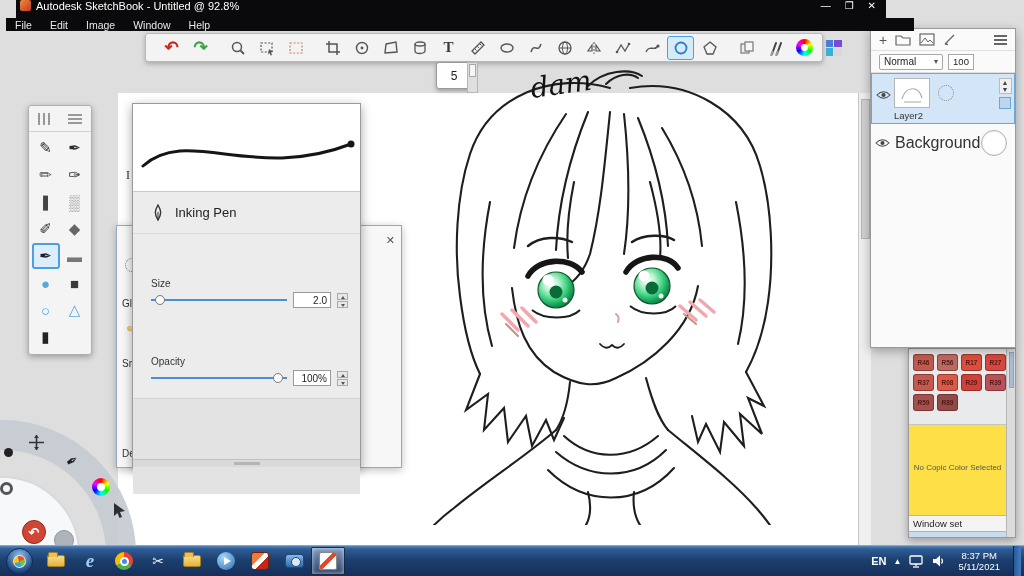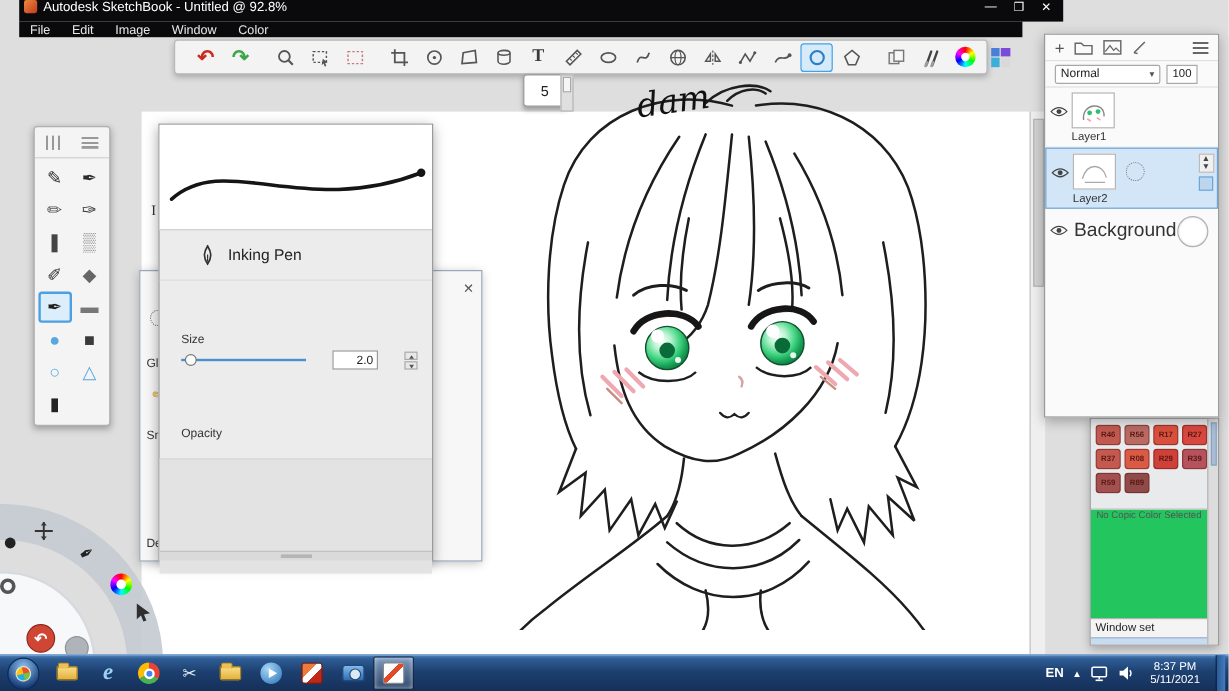--- a/index.html
+++ b/index.html
@@ -6,21 +6,21 @@
   html,body { width:1024px; height:576px; overflow:hidden; }
   body { font-family:"Liberation Sans",sans-serif; }
   .screen { position:relative; width:1024px; height:576px; background:#dedede; overflow:hidden; }
 
   
   .titlebar { position:absolute; left:16px; top:0; width:870px; height:18px; background:#0a0a0c; color:#fff;
               display:flex; align-items:flex-start; font-size:11px; padding:0 4px; z-index:70; }
   .app-ico { width:11px; height:11px; border-radius:2px; background:linear-gradient(135deg,#f08a3c,#c03a20); margin-right:5px; }
   .win-controls { margin-left:auto; display:flex; gap:14px; padding-right:6px; font-size:10px; }
   .win-controls span { cursor:default; }
-  .menubar { position:absolute; left:16px; top:18px; width:836px; height:13px; background:#0a0a0c; color:#e8e8e8;
+  .menubar { position:absolute; left:6px; top:18px; width:908px; height:13px; background:#0a0a0c; color:#e8e8e8;
              display:flex; align-items:center; font-size:10.5px; z-index:70; }
   .menu-item { padding:0 9px; }
 
   
   .workspace { position:absolute; left:0; top:31px; width:1024px; height:514px; background:#dedede; }
   .canvas { position:absolute; left:118px; top:62px; width:740px; height:463px; background:#ffffff; z-index:1; }
   .canvas-svg { position:absolute; left:118px; top:62px; z-index:5; pointer-events:none; }
   .vscroll { position:absolute; left:858px; top:62px; width:13px; height:463px; background:#efefef; border-left:1px solid #c6c6c6; z-index:6; }
   .vscroll .thumb { position:absolute; left:2px; top:6px; width:9px; height:140px; background:#d2d2d2; border:1px solid #b5b5b5; }
   .hscroll { position:absolute; left:0; top:528px; width:858px; height:13px; background:#efefef; border-top:1px solid #c6c6c6; z-index:6; }
@@ -64,25 +64,25 @@
   .hd-frag-i { position:absolute; left:126px; top:168px; z-index:12; font-size:12px; color:#333; font-family:"Liberation Serif",serif; }
 
   
   .brush-panel { position:absolute; left:132px; top:103px; width:229px; height:365px; background:#ececec;
                  border:1px solid #9a9a9a; box-shadow:0 3px 10px rgba(0,0,0,.35); z-index:30; }
   .bp-title { height:16px; background:linear-gradient(#f5f5f5,#dcdcdc); border-bottom:1px solid #bdbdbd;
               font-size:10.5px; color:#333; display:flex; align-items:center; justify-content:center; position:relative; }
   .bp-close { position:absolute; right:4px; top:2px; width:11px; height:11px; border:1px solid #999; border-radius:50%;
               font-size:7px; display:flex; align-items:center; justify-content:center; color:#666; background:#f2f2f2; }
   .bp-preview { height:88px; background:#fff; border-bottom:1px solid #c9c9c9; }
-  .bp-brushrow { height:42px; display:flex; align-items:center; gap:10px; padding-left:33px; border-bottom:1px solid #ddd; }
+  .bp-brushrow { height:42px; display:flex; align-items:center; gap:10px; padding-left:18px; border-bottom:1px solid #ddd; }
   .bp-brushname { font-size:13px; color:#222; }
   .bp-sliderblock { padding:8px 12px 4px 18px;margin-top:36px; }
   .bp-label { font-size:10px; color:#333; margin-bottom:3px; }
-  .bp-row { display:flex; align-items:center; gap:22px; }
+  .bp-row { display:flex; align-items:center; gap:6px; }
   .slider { position:relative; height:12px; flex:1; }
   .slider .track { position:absolute; left:0; right:0; top:5px; height:2px; background:#4a8fd0; }
   .slider .knob { position:absolute; top:1px; width:10px; height:10px; background:#fafafa; border:1px solid #7a7a7a; border-radius:50%; }
   .valbox { width:38px; height:16px; background:#fff; border:1px solid #9a9a9a; font-size:10px; color:#222;
             display:flex; align-items:center; justify-content:flex-end; padding-right:3px; }
   .spin { display:flex; flex-direction:column; gap:1px; }
   .spin i { width:11px; height:7px; background:#e8e8e8; border:1px solid #aaa; position:relative; display:block; }
   .spin i::after { content:""; position:absolute; left:2.5px; top:2px; border-left:2.5px solid transparent; border-right:2.5px solid transparent; }
   .spin .up::after { border-bottom:3px solid #555; }
   .spin .dn::after { border-top:3px solid #555; }
@@ -102,21 +102,21 @@
   .mini-scroll i { display:block; margin:1px auto; width:7px; height:13px; background:#f6f6f6; border:1px solid #a8a8a8; }
 
   
   .layers { position:absolute; left:870px; top:28px; width:146px; height:320px; background:#fafafa; border:1px solid #9a9a9a;
             box-shadow:0 3px 10px rgba(0,0,0,.3); z-index:24; }
   .ly-icons { height:22px; display:flex; align-items:center; gap:8px; padding:0 8px; border-bottom:1px solid #e0e0e0; }
   .ly-icons .right { margin-left:auto; }
   .ly-plus { font-size:14px; color:#555; line-height:1; }
   .ly-menu { width:13px; height:10px; background:repeating-linear-gradient(180deg,#666 0 2px,transparent 2px 4px); }
   .ly-blendrow { height:22px; display:flex; align-items:center; gap:5px; padding:0 8px; border-bottom:1px solid #e0e0e0; }
-  .ly-select { width:88px; height:16px; background:#fff; border:1px solid #a8a8a8; border-radius:2px; font-size:10px; color:#222;
+  .ly-select { width:64px; height:16px; background:#fff; border:1px solid #a8a8a8; border-radius:2px; font-size:10px; color:#222;
                display:flex; align-items:center; padding:0 4px; }
   .ly-select .arr { margin-left:auto; font-size:8px; color:#555; }
   .ly-opacity { width:26px; height:16px; background:#fff; border:1px solid #a8a8a8; font-size:9.5px; color:#222;
                 display:flex; align-items:center; justify-content:center; }
   .ly-row { display:flex; padding:4px 4px 2px 4px; border-bottom:1px solid #ececec; position:relative; }
   .ly-row.selected { background:#d2e6f8; border:1px solid #6da6d8; }
   .eye { width:18px; padding-top:8px; }
   .ly-main { flex:1; }
   .thumb { width:36px; height:30px; background:#fff; border:1px solid #b5b5b5; }
   .ly-name { font-size:9.5px; color:#333; margin-top:2px; }
@@ -127,22 +127,22 @@
   .bg-row { display:flex; align-items:center; padding:6px 8px 6px 4px; }
   .bg-name { font-size:16px; color:#333; margin-left:2px; }
   .bg-swatch { width:26px; height:26px; border-radius:50%; background:#fff; border:1px solid #b0b0b0; margin-left:auto; box-shadow:inset 0 0 2px rgba(0,0,0,.15); }
 
   
   .copic { position:absolute; left:908px; top:348px; width:108px; height:190px; background:#e8eaec; border:1px solid #9a9a9a;
            box-shadow:0 3px 8px rgba(0,0,0,.3); z-index:18; }
   .copic-grid { display:grid; grid-template-columns:repeat(4,21px); gap:3px; padding:5px 3px 4px 4px; }
   .swatch { height:17px; border-radius:3px; font-size:6.5px; color:#5c1a14; display:flex; align-items:center; justify-content:center;
             border:1px solid rgba(90,20,15,.45); font-weight:bold; }
-  .copic-body { position:absolute; left:0; right:9px; top:75px; bottom:22px; background:#22c55e; border-top:1px solid #c5c5c5;
-                display:flex; align-items:flex-start; justify-content:center; }
+  .copic-body { position:absolute; left:0; right:9px; top:75px; bottom:22px; background:#fde047; border-top:1px solid #c5c5c5;
+                display:flex; align-items:center; justify-content:center; }
   .copic-status { font-size:8px; color:#555; margin-bottom:6px; }
   .copic-footer { position:absolute; left:0; right:9px; bottom:6px; height:16px; background:#f4f4f4; border-top:1px solid #b5b5b5;
                   font-size:9.5px; color:#222; display:flex; align-items:center; padding-left:4px; }
   .copic-bluebar { position:absolute; left:0; right:9px; bottom:0; height:6px; background:#c9dcEF; background:#c9dcef; border-top:1px solid #9ab6d2; }
   .copic-scroll { position:absolute; right:0; top:0; bottom:0; width:9px; background:#dcdcdc; border-left:1px solid #b5b5b5; }
   .copic-scroll i { display:block; width:5px; margin:3px auto; height:36px; background:#a9bcd4; border:1px solid #8aa4c2; }
 
   
   .lagoon-ring { position:absolute; left:-132px; top:420px; width:268px; height:268px; border-radius:50%;
                  border:30px solid rgba(198,203,209,.92); z-index:14; }
@@ -202,21 +202,21 @@
       <span>❐</span>
       <span>✕</span>
     </span>
   </div>
 
   <div class="menubar">
       <span class="menu-item">File</span>
       <span class="menu-item">Edit</span>
       <span class="menu-item">Image</span>
       <span class="menu-item">Window</span>
-      <span class="menu-item">Color</span>
+      <span class="menu-item">Help</span>
     </div>
 
   <div class="workspace">
     <div class="canvas"></div>
 
     <div class="vscroll">
         <div class="thumb"></div>
       </div>
     <div class="hscroll">
         <div class="thumb"></div>
@@ -486,20 +486,31 @@
         </div>
         <div class="valbox">2.0</div>
         <div class="spin">
             <i class="up"></i>
             <i class="dn"></i>
           </div>
       </div>
     </div>
     <div class="bp-sliderblock">
       <div class="bp-label">Opacity</div>
+      <div class="bp-row">
+        <div class="slider">
+          <div class="track"></div>
+          <div class="knob" style="left:90%"></div>
+        </div>
+        <div class="valbox">100%</div>
+        <div class="spin">
+            <i class="up"></i>
+            <i class="dn"></i>
+          </div>
+      </div>
     </div>
     <div class="bp-dead"></div>
     <div class="bp-footer">
         <i></i>
       </div>
   </div>
 
   <div class="mini-popup">
       <span>5</span>
     </div>
@@ -523,39 +534,20 @@
       <span class="ly-menu right"></span>
     </div>
     <div class="ly-blendrow">
       <div class="ly-select">
         <span>Normal</span>
         <span class="arr">▾</span>
       </div>
       <div class="ly-opacity">100</div>
     </div>
 
-    <div class="ly-row">
-      <div class="eye">
-        <svg width="15" height="10" viewBox="0 0 16 10">
-            <path d="M1 5 Q8 -2 15 5 Q8 12 1 5 z" fill="none" stroke="#444" stroke-width="1.1"></path>
-            <circle cx="8" cy="5" r="2.2" fill="#444"></circle>
-          </svg>
-      </div>
-      <div class="ly-main">
-        <div class="thumb">
-          <svg width="34" height="28">
-            <path d="M9 22 C7 8 27 6 26 19" stroke="#888" fill="none" stroke-width="1.2"></path>
-            <circle cx="14" cy="16" r="2" fill="#2fbf72"></circle>
-              <circle cx="21" cy="15" r="2" fill="#2fbf72"></circle>
-            <path d="M12 21 l3 2 M20 20 l3 2" stroke="#f0a8b0" stroke-width="1.4"></path>
-          </svg>
-        </div>
-        <div class="ly-name">Layer1</div>
-      </div>
-    </div>
 
     <div class="ly-row selected">
       <div class="eye">
         <svg width="15" height="10" viewBox="0 0 16 10">
             <path d="M1 5 Q8 -2 15 5 Q8 12 1 5 z" fill="none" stroke="#444" stroke-width="1.1"></path>
             <circle cx="8" cy="5" r="2.2" fill="#444"></circle>
           </svg>
       </div>
       <div class="ly-main">
         <div style="display:flex;">

